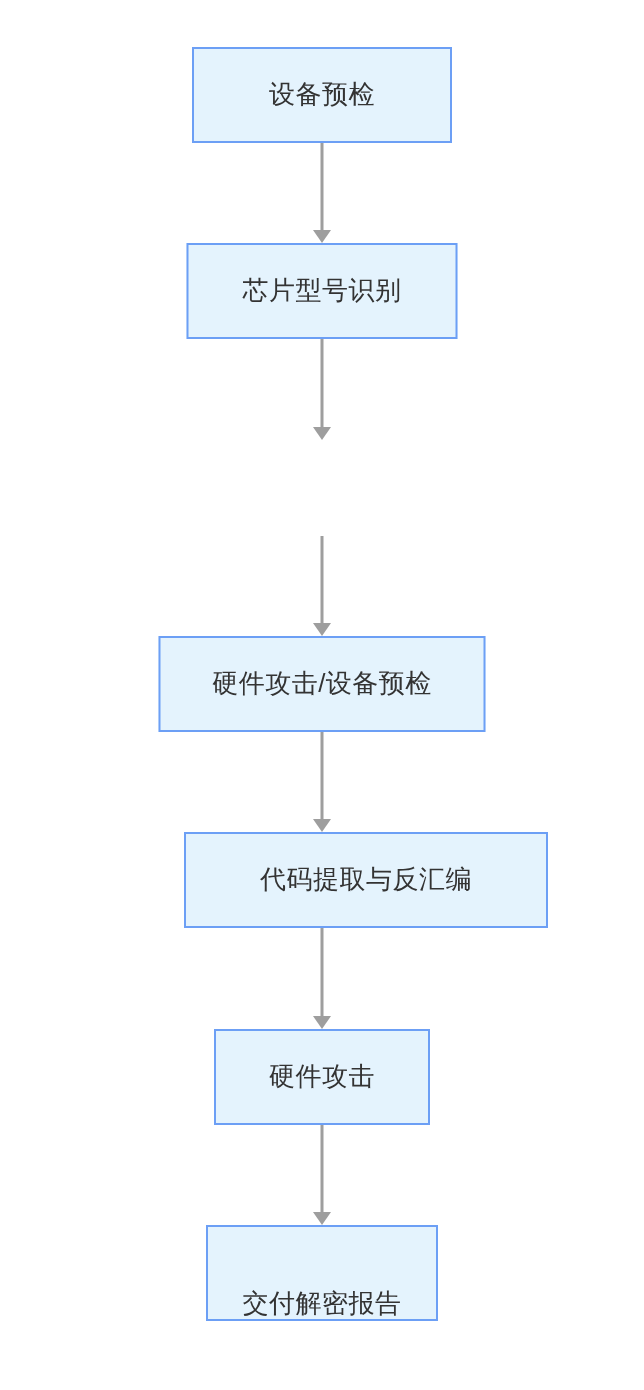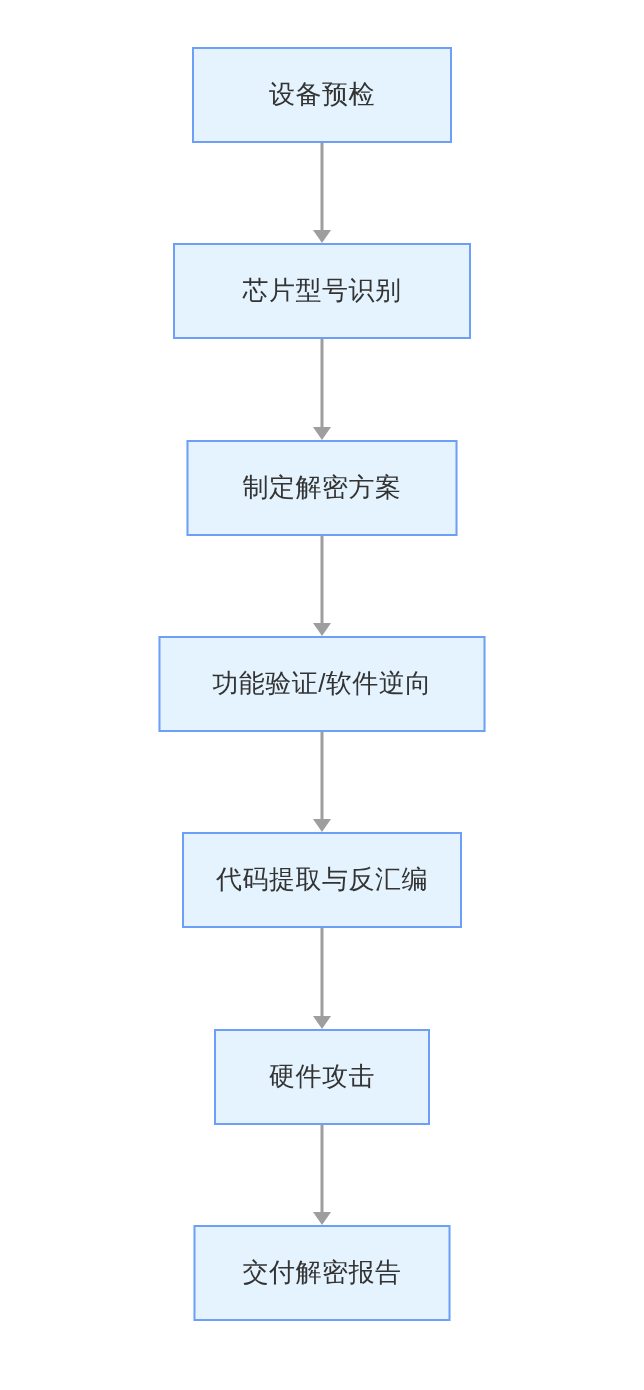--- a/index.html
+++ b/index.html
@@ -103,37 +103,34 @@
 
   <div class="connector" style="top:1125px;height:100px;">
     <div class="stem" style="height:87px;"></div>
     <div class="head"></div>
   </div>
 
   <div class="node" style="top:47px;width:260px;">
     <span class="node-label">设备预检</span>
   </div>
 
-  <div class="node" style="top:243px;width:298px;text-align:right;">
+  <div class="node" style="top:243px;width:271px;text-align:right;">
     <span class="node-label">芯片型号识别</span>
   </div>
 
-  <div class="node" style="top:440px;width:271px;">
-    <span class="node-label">制定解密方案</span>
+
+  <div class="node" style="top:636px;width:327px;">
+    <span class="node-label">硬件攻击/设备预检</span>
   </div>
 
-  <div class="node" style="top:636px;width:327px;">
-    <span class="node-label">功能验证/软件逆向</span>
-  </div>
-
-  <div class="node" style="top:832px;width:280px;">
+  <div class="node" style="top:832px;width:364px;margin-left:44px;">
     <span class="node-label">代码提取与反汇编</span>
   </div>
 
   <div class="node" style="top:1029px;width:216px;">
     <span class="node-label">硬件攻击</span>
   </div>
 
-  <div class="node" style="top:1225px;width:257px;">
+  <div class="node" style="top:1225px;width:232px;align-items:flex-end;">
     <span class="node-label">交付解密报告</span>
   </div>
 
 </div>
 
 </body></html>

